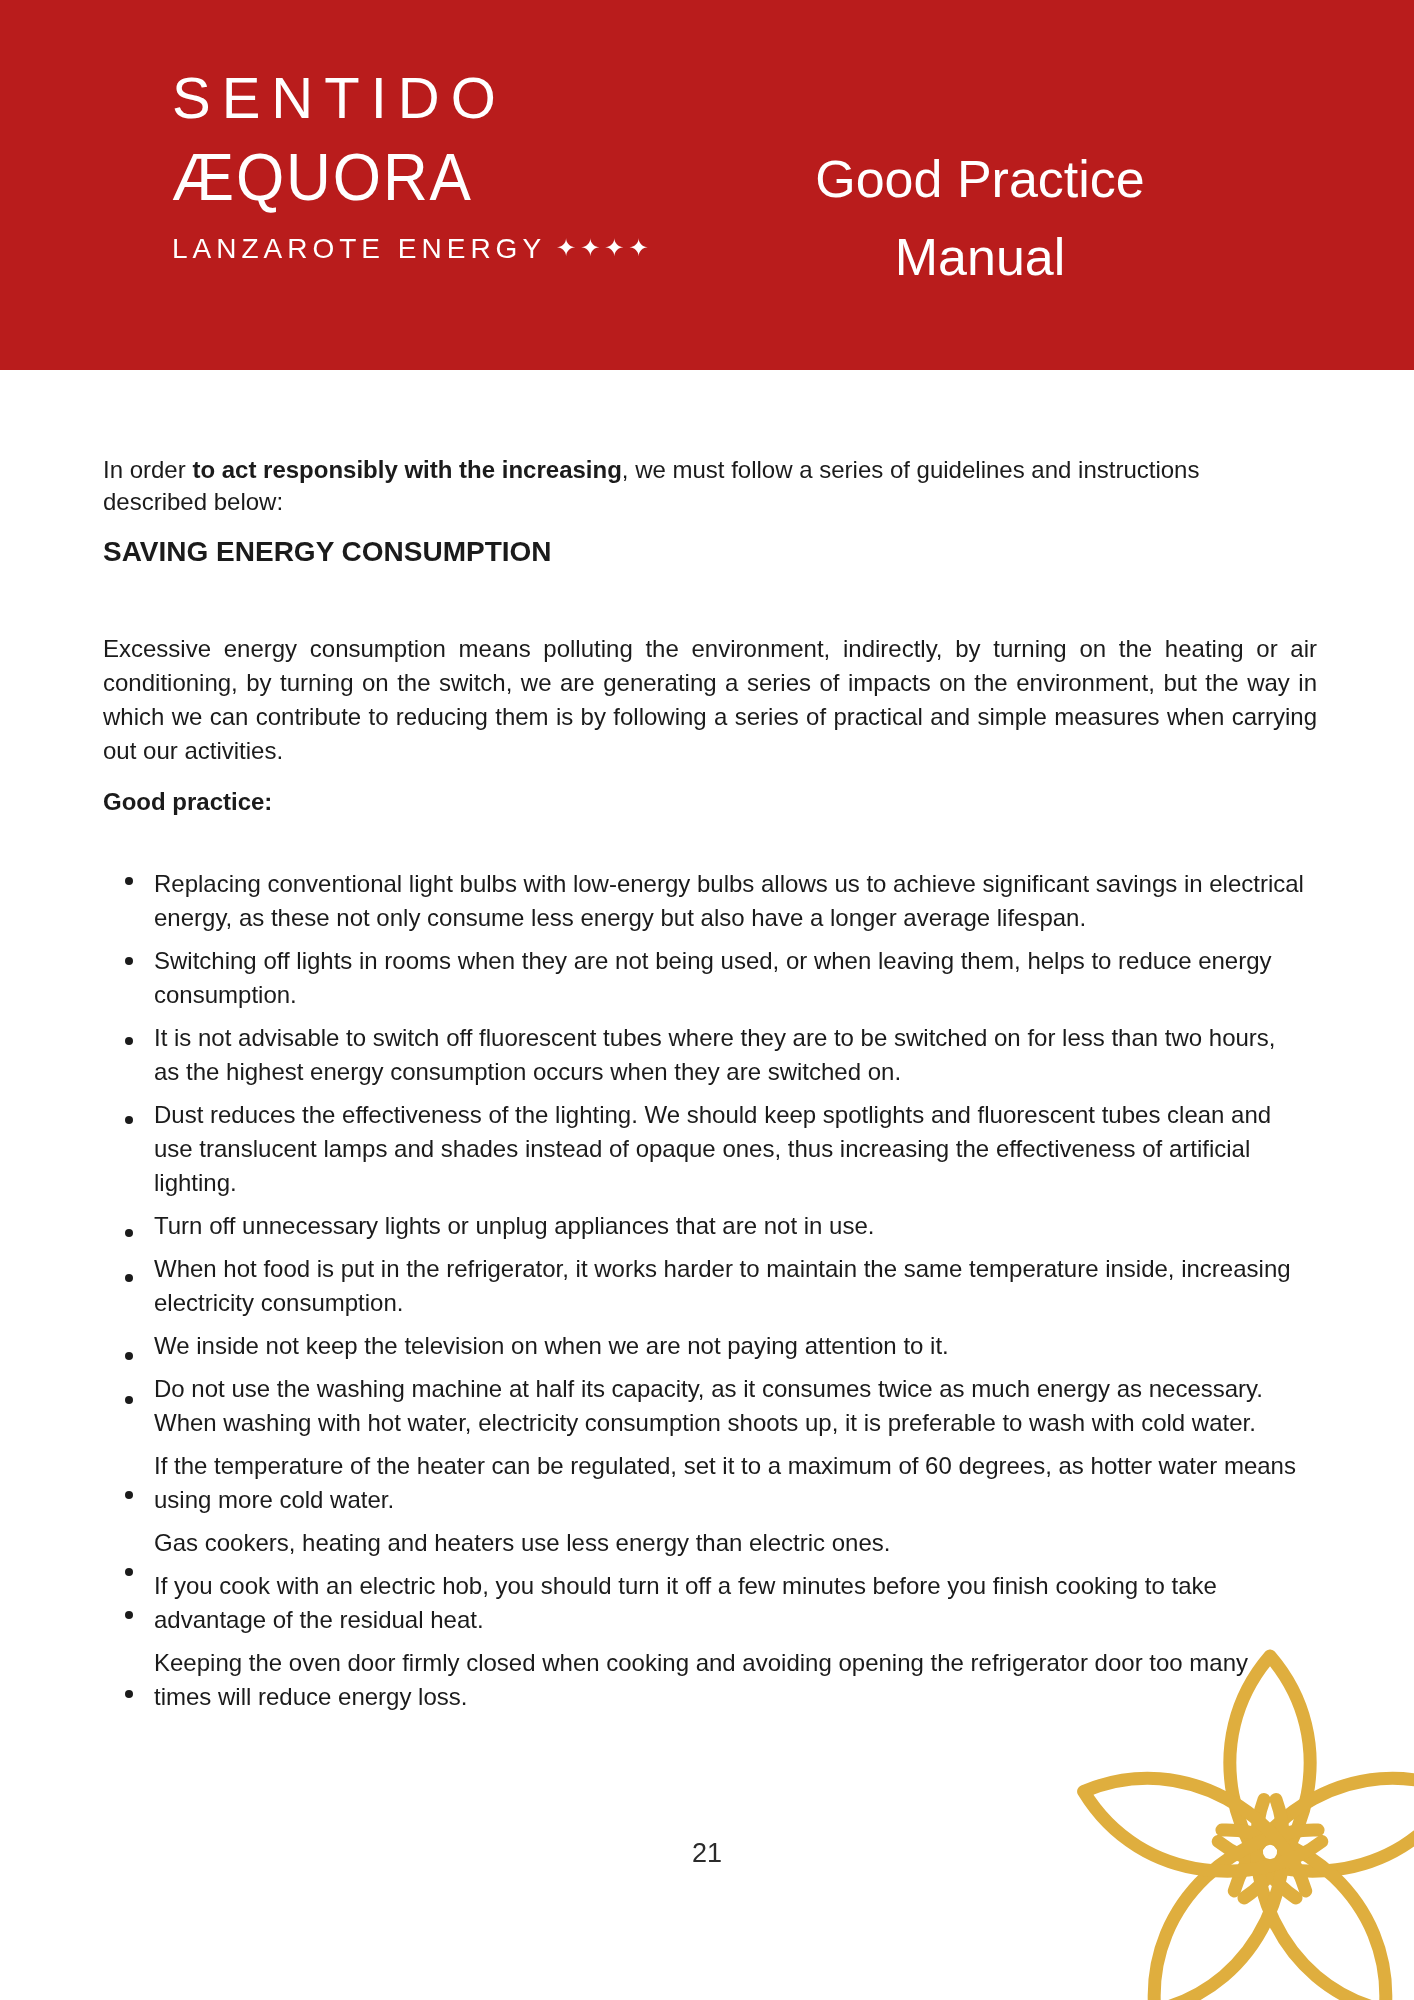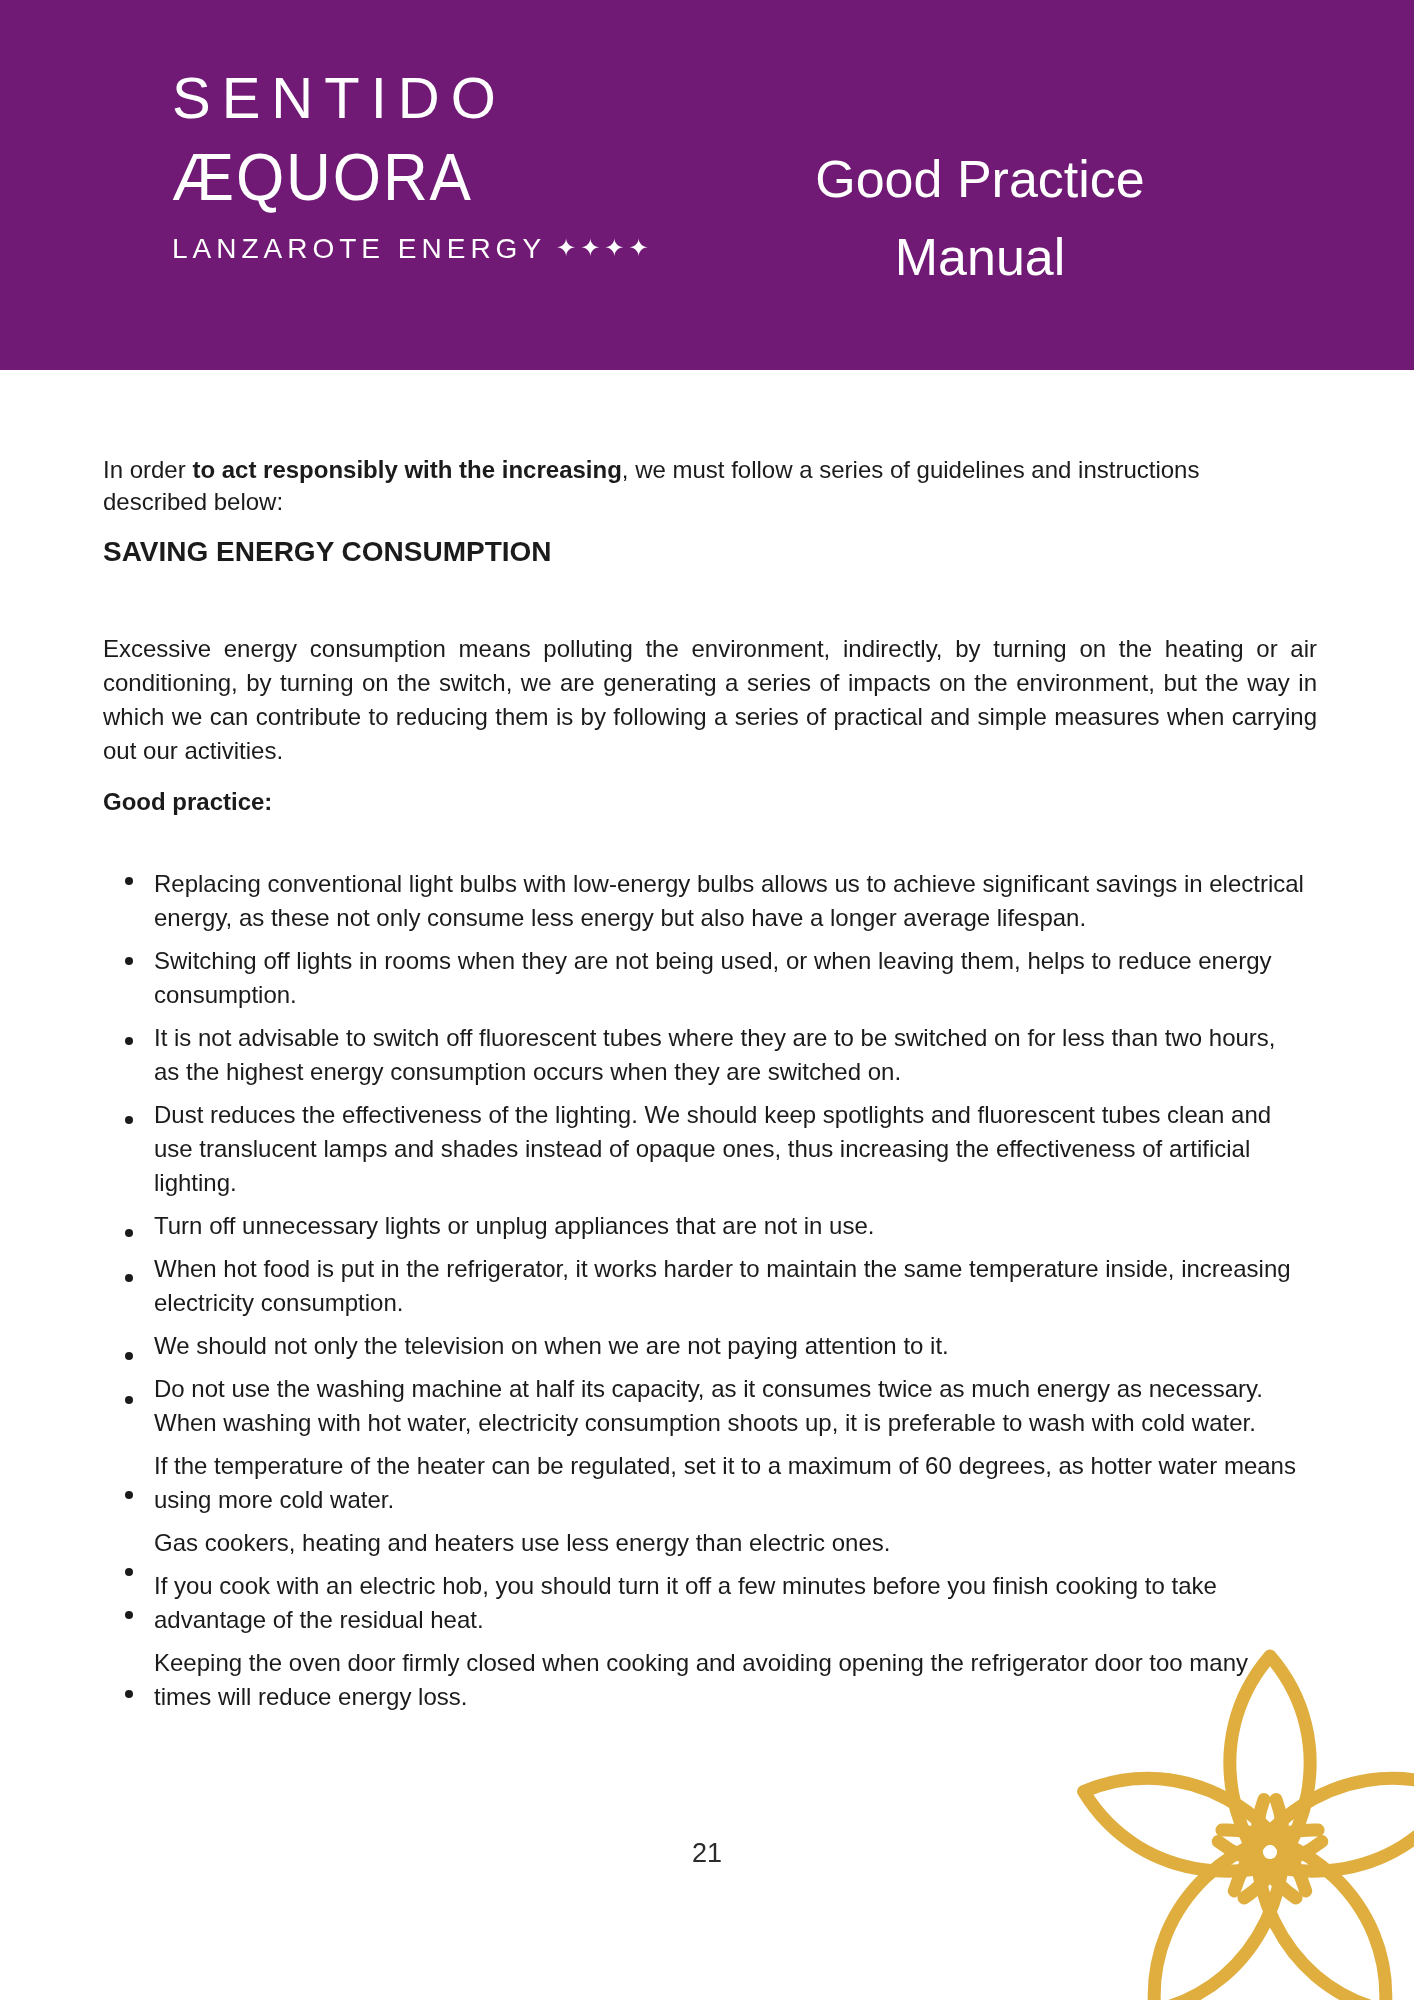--- a/index.html
+++ b/index.html
@@ -6,21 +6,21 @@
   body{
     width:1414px;height:2000px;
     position:relative;overflow:hidden;
     background:#ffffff;
     font-family:"Liberation Sans", sans-serif;
     color:#1b1b1b;
   }
   
   .header{
     position:absolute;left:0;top:0;width:1414px;height:370px;
-    background:#701a75;
+    background:#b91c1c;
   }
   .logo{position:absolute;left:172px;top:64px;color:#ffffff;white-space:nowrap;}
   .logo-line1{font-size:58px;letter-spacing:11px;font-weight:400;}
   .logo-line2{font-size:66px;letter-spacing:2px;font-weight:400;margin-top:8px;transform:scaleX(0.94);transform-origin:left center;}
   .logo-line3{font-size:28px;letter-spacing:5px;font-weight:400;margin-top:18px;display:flex;align-items:center;}
   .logo-stars{font-size:24px;letter-spacing:4px;margin-left:10px;position:relative;top:-1px;}
   .title{
     position:absolute;left:600px;top:140px;width:760px;
     text-align:center;color:#ffffff;
     font-size:52px;line-height:78px;font-weight:400;
@@ -87,21 +87,21 @@
 
 <div class="h-gp">Good practice:</div>
 
 <ul class="gp-list">
   <li><span class="bullet"></span><span>Replacing conventional light bulbs with low-energy bulbs allows us to achieve significant savings in electrical energy, as these not only consume less energy but also have a longer average lifespan.</span></li>
   <li><span class="bullet"></span><span>Switching off lights in rooms when they are not being used, or when leaving them, helps to reduce energy consumption.</span></li>
   <li><span class="bullet"></span><span>It is not advisable to switch off fluorescent tubes where they are to be switched on for less than two hours, as the highest energy consumption occurs when they are switched on.</span></li>
   <li><span class="bullet"></span><span>Dust reduces the effectiveness of the lighting. We should keep spotlights and fluorescent tubes clean and use translucent lamps and shades instead of opaque ones, thus increasing the effectiveness of artificial lighting.</span></li>
   <li><span class="bullet"></span><span>Turn off unnecessary lights or unplug appliances that are not in use.</span></li>
   <li><span class="bullet"></span><span>When hot food is put in the refrigerator, it works harder to maintain the same temperature inside, increasing electricity consumption.</span></li>
-  <li><span class="bullet"></span><span>We should not only the television on when we are not paying attention to it.</span></li>
+  <li><span class="bullet"></span><span>We inside not keep the television on when we are not paying attention to it.</span></li>
   <li><span class="bullet"></span><span>Do not use the washing machine at half its capacity, as it consumes twice as much energy as necessary. When washing with hot water, electricity consumption shoots up, it is preferable to wash with cold water.</span></li>
   <li><span class="bullet"></span><span>If the temperature of the heater can be regulated, set it to a maximum of 60 degrees, as hotter water means using more cold water.</span></li>
   <li><span class="bullet"></span><span>Gas cookers, heating and heaters use less energy than electric ones.</span></li>
   <li><span class="bullet"></span><span>If you cook with an electric hob, you should turn it off a few minutes before you finish cooking to take advantage of the residual heat.</span></li>
   <li><span class="bullet"></span><span>Keeping the oven door firmly closed when cooking and avoiding opening the refrigerator door too many times will reduce energy loss.</span></li>
 </ul>
 
 <div class="pagenum">21</div>
 
 <svg class="flower" viewBox="0 0 520 420" xmlns="http://www.w3.org/2000/svg" aria-hidden="true">

